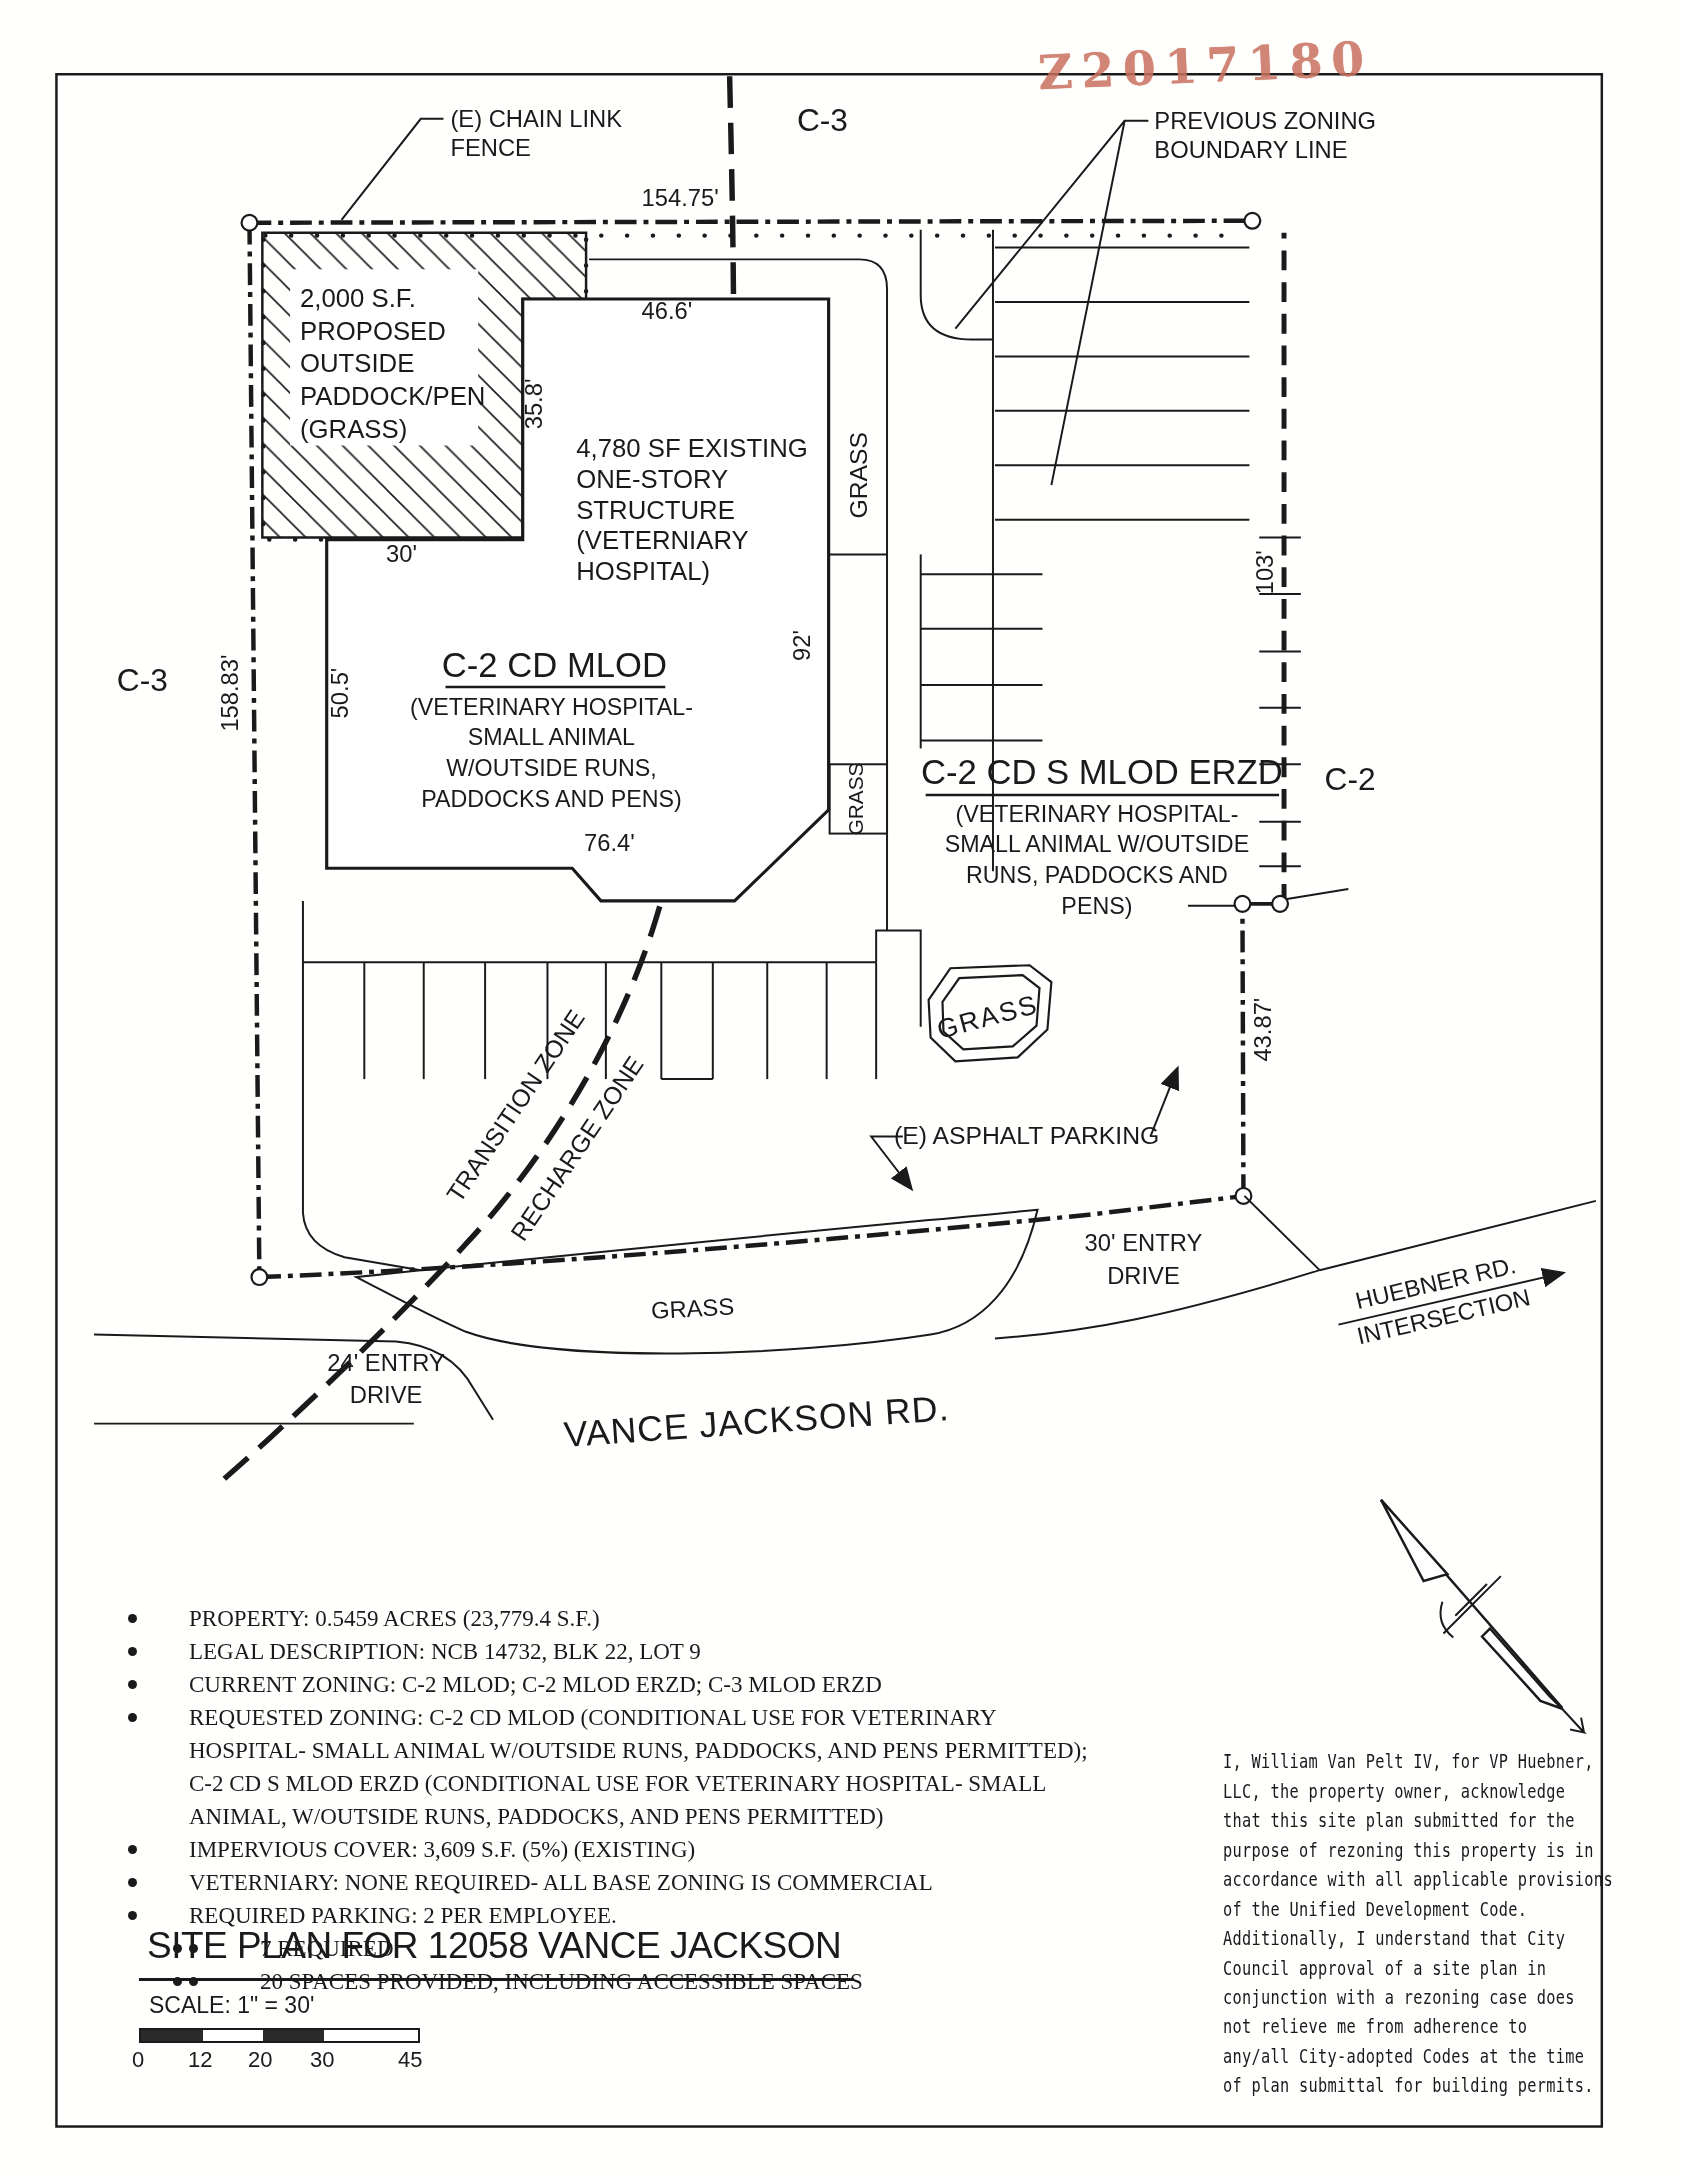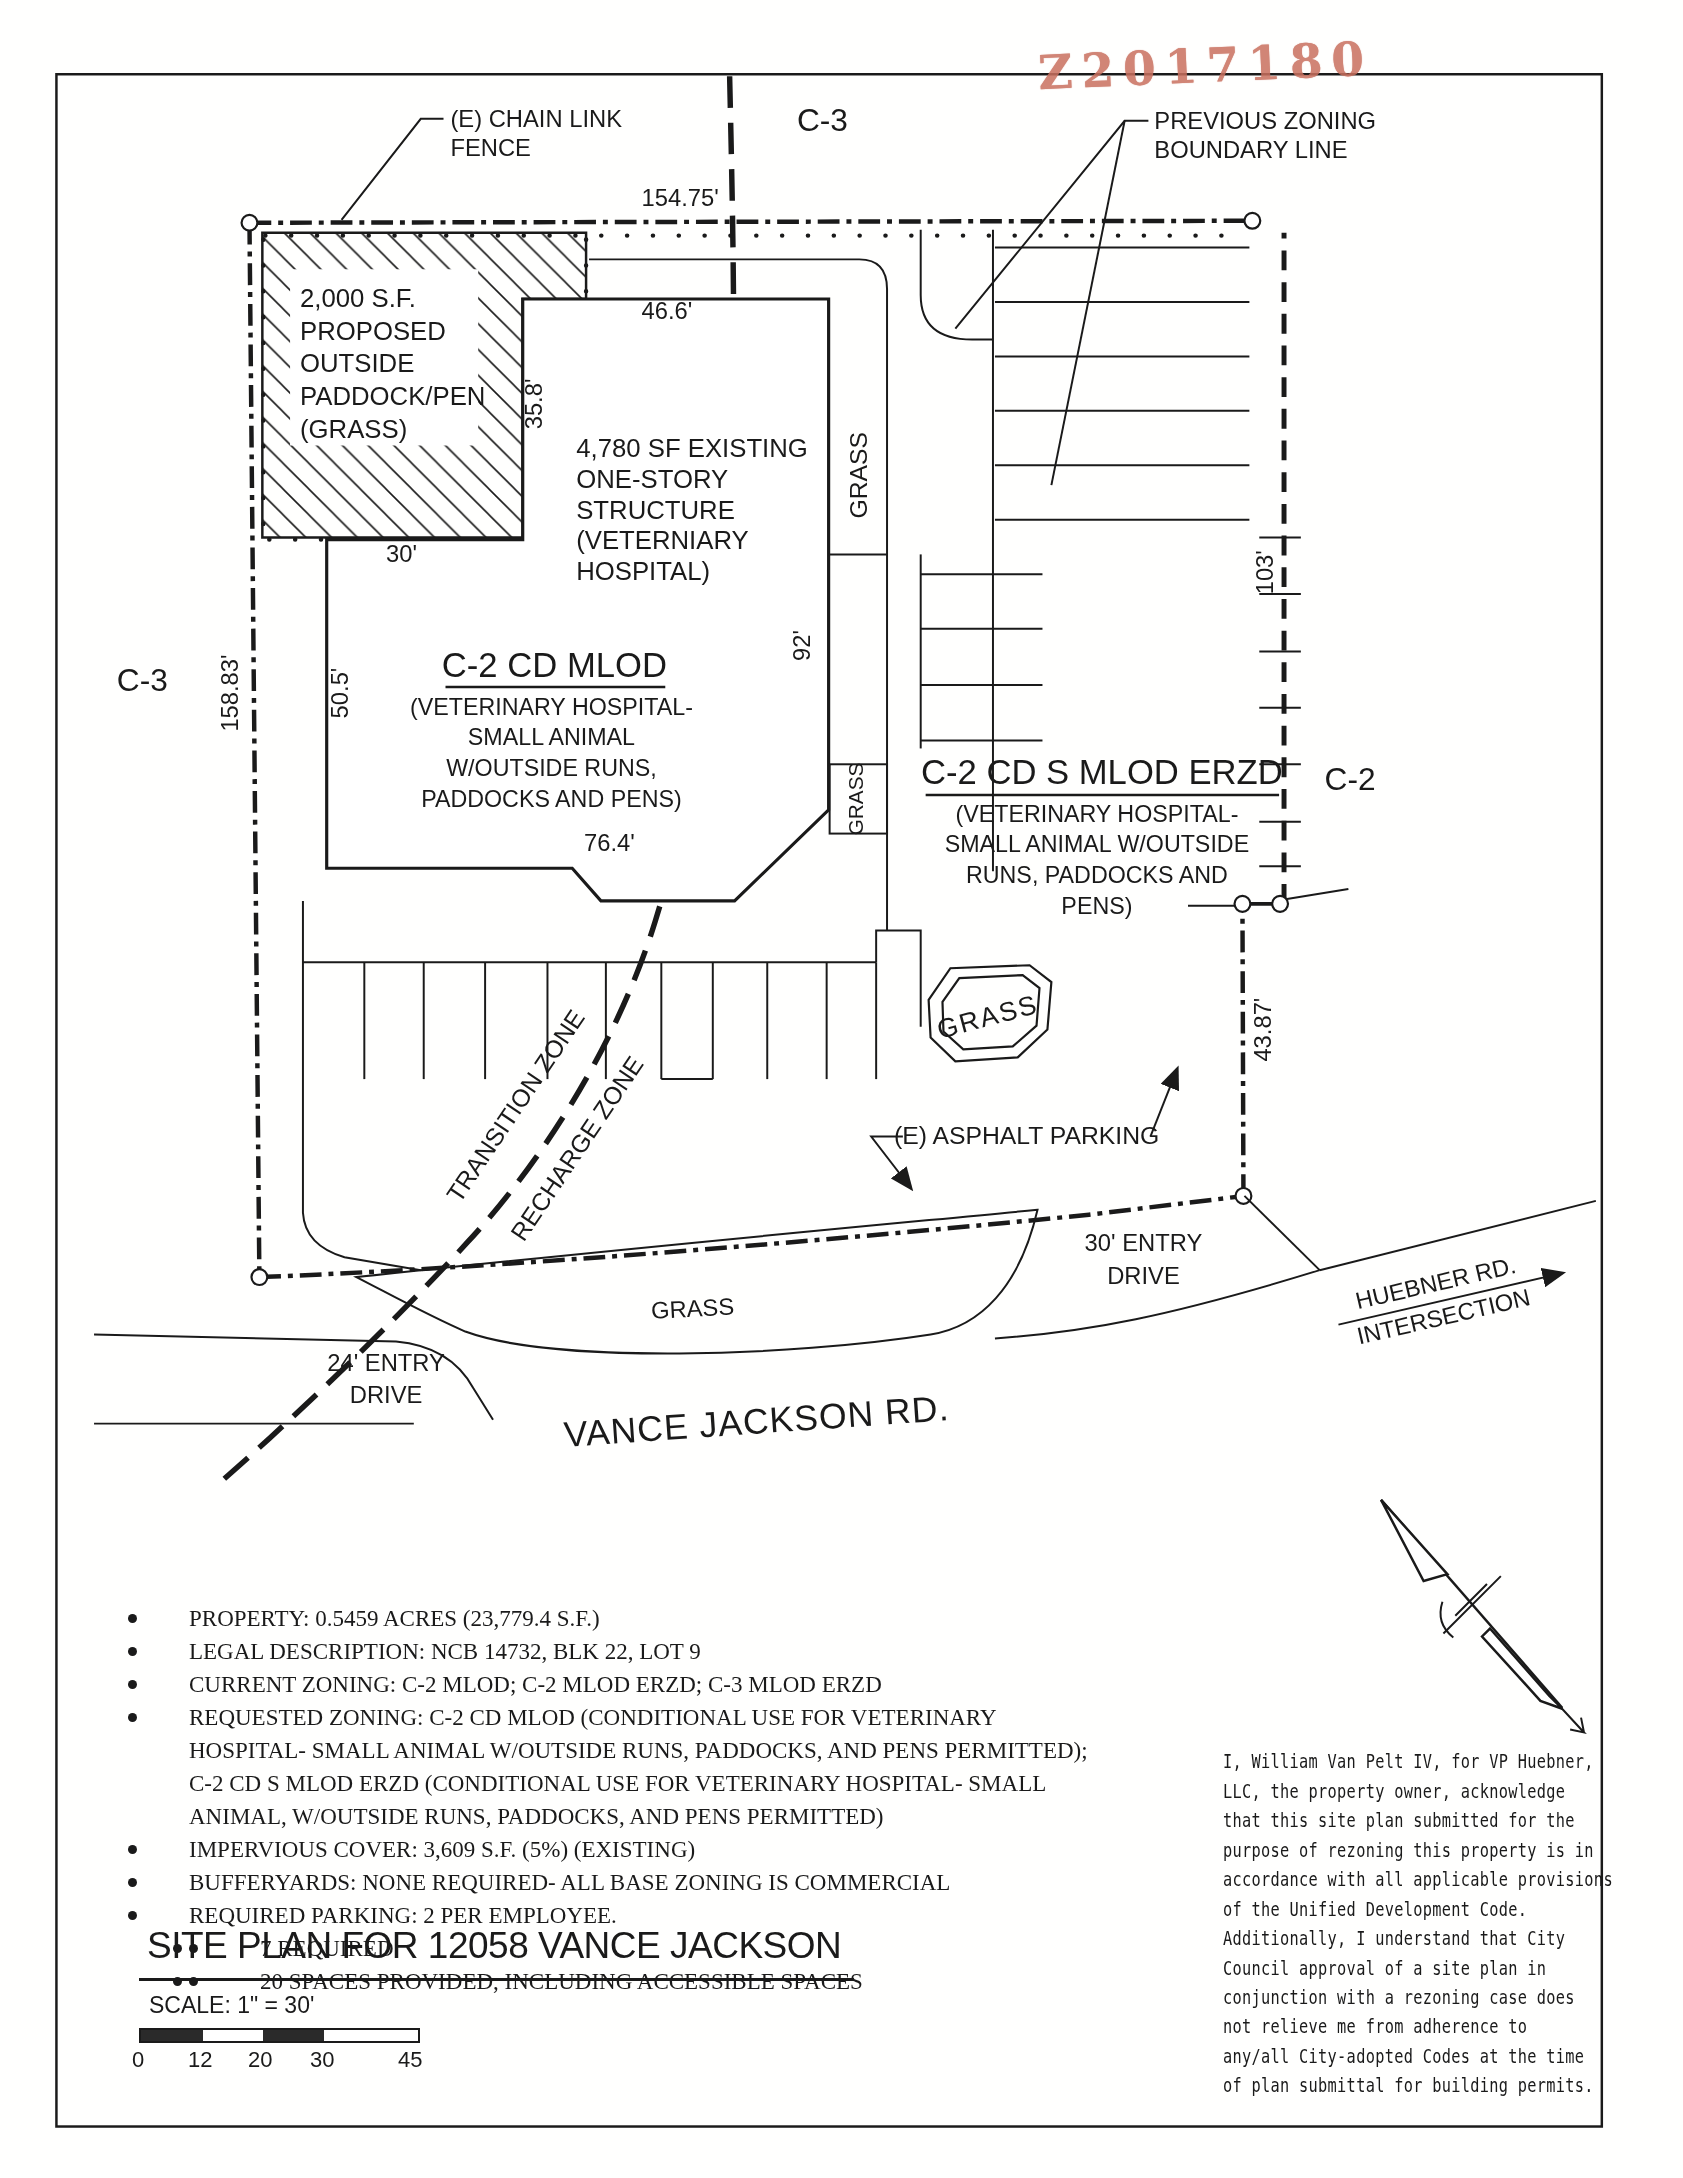--- a/index.html
+++ b/index.html
@@ -266,21 +266,21 @@
     <div class="nrow">
         <span class="dots">
           <span class="dot"></span>
         </span>
         <span class="ntext">IMPERVIOUS COVER: 3,609 S.F. (5%) (EXISTING)</span>
       </div>
     <div class="nrow">
         <span class="dots">
           <span class="dot"></span>
         </span>
-        <span class="ntext">BUFFERYARDS: NONE REQUIRED- ALL BASE ZONING IS COMMERCIAL</span>
+        <span class="ntext">VETERNIARY: NONE REQUIRED- ALL BASE ZONING IS COMMERCIAL</span>
       </div>
     <div class="nrow">
         <span class="dots">
           <span class="dot"></span>
         </span>
         <span class="ntext">REQUIRED PARKING: 2 PER EMPLOYEE.</span>
       </div>
     <div class="nrow sub">
         <span class="dots">
           <span class="dot"></span>

